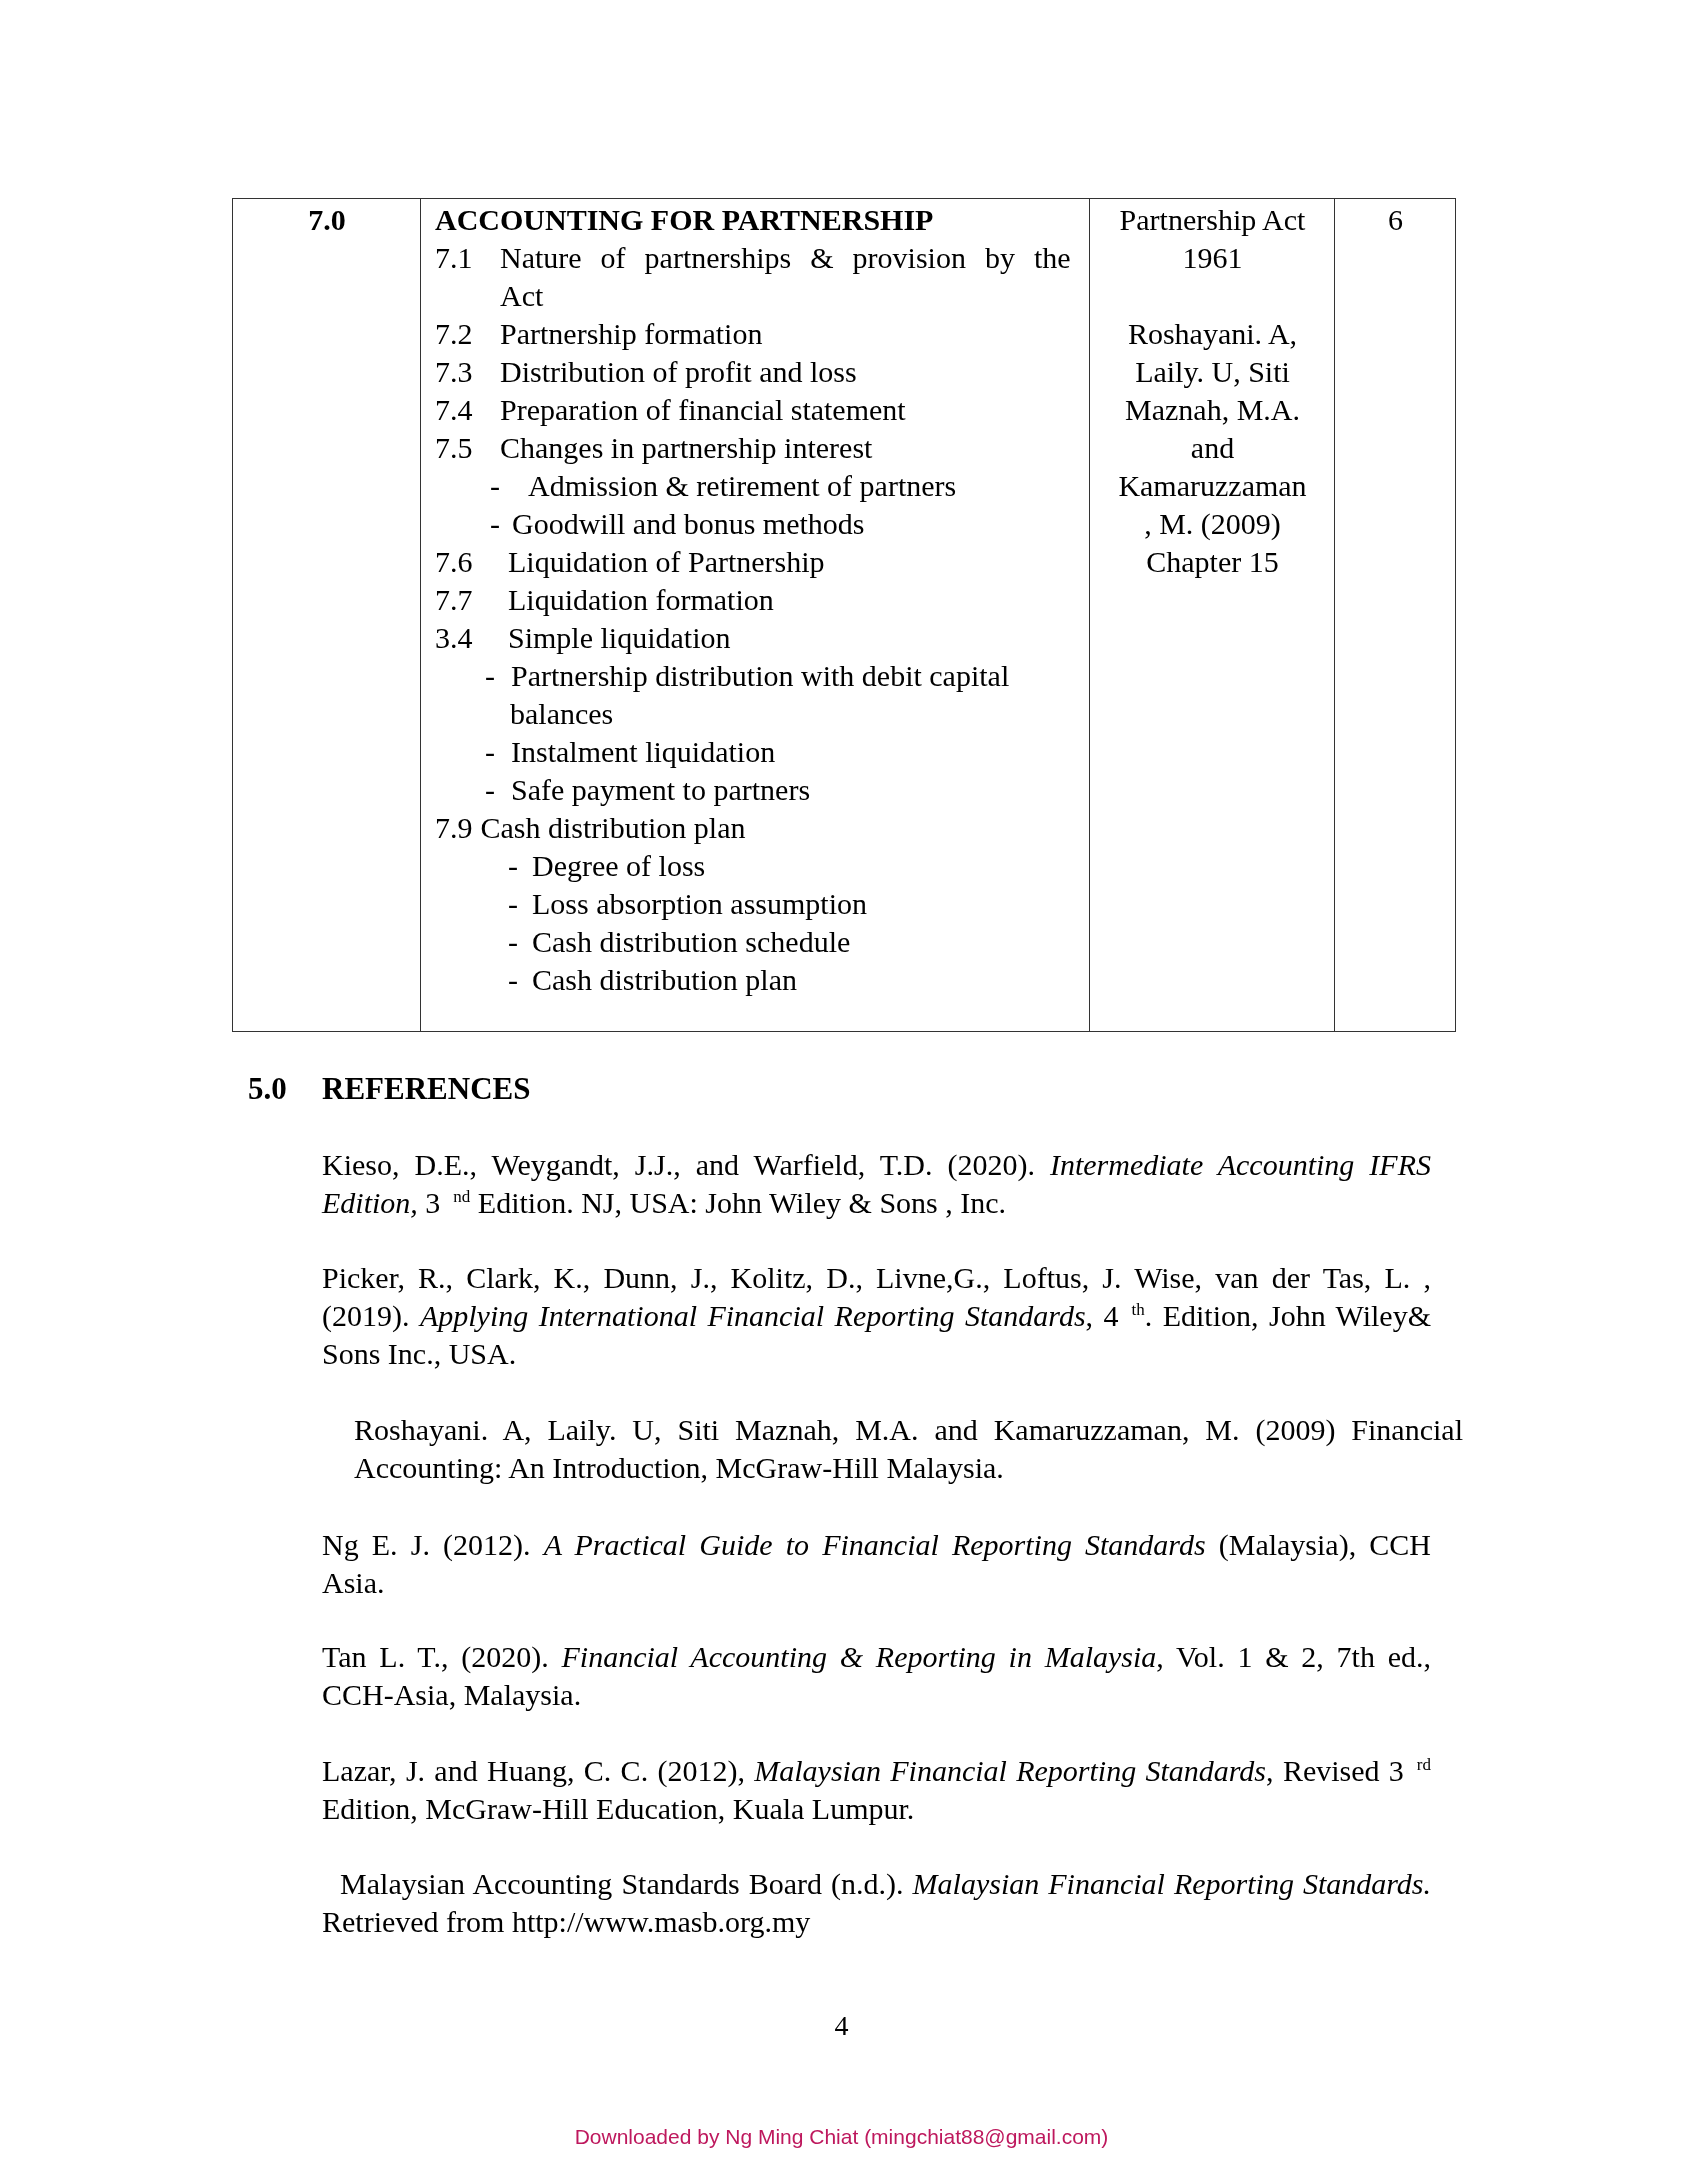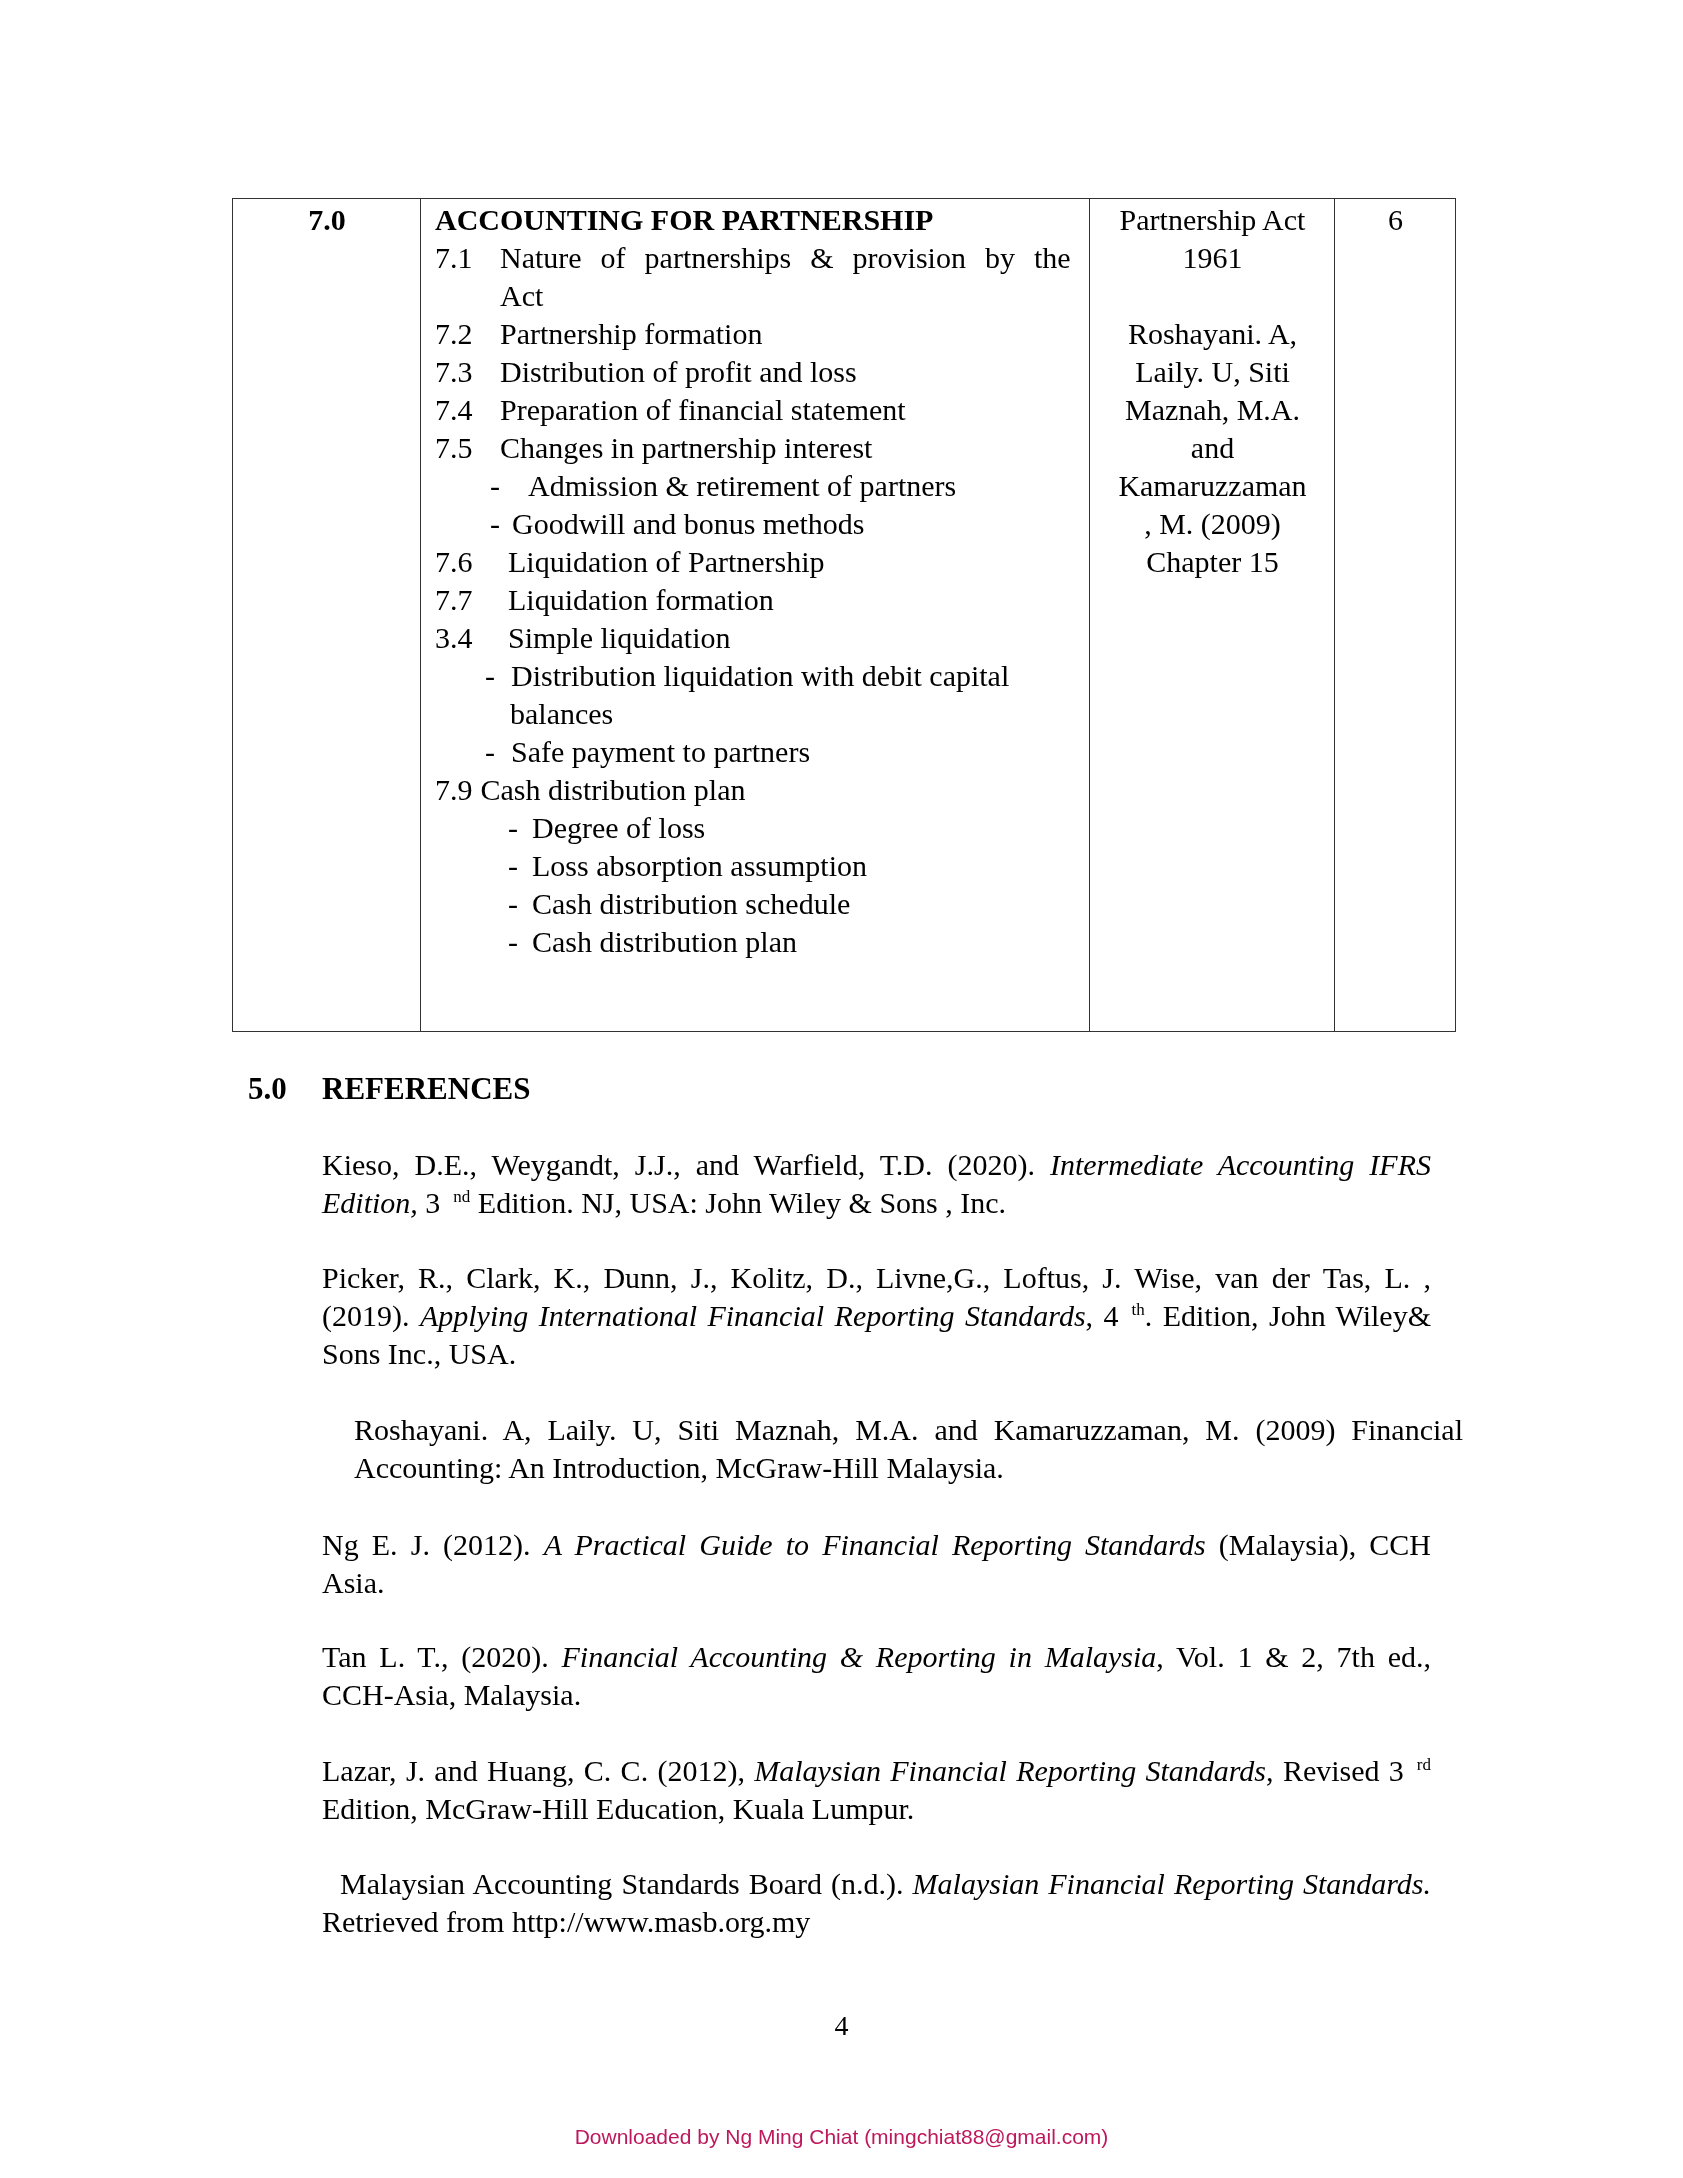--- a/index.html
+++ b/index.html
@@ -46,22 +46,23 @@
       <div class="ln" style="padding-left: 65px;"><span></span><span>Act</span></div>
       <div class="ln"><span class="num">7.2</span><span>Partnership formation</span></div>
       <div class="ln"><span class="num">7.3</span><span>Distribution of profit and loss</span></div>
       <div class="ln"><span class="num">7.4</span><span>Preparation of financial statement</span></div>
       <div class="ln"><span class="num">7.5</span><span>Changes in partnership interest</span></div>
       <div class="ln" style="padding-left: 55px;"><span style="display: inline-block; width: 22px;">-</span><span style="margin-left: 16px;">Admission &amp; retirement of partners</span></div>
       <div class="ln" style="padding-left: 55px;"><span style="display: inline-block; width: 22px;">-</span><span style="margin-left: 0px;">Goodwill and bonus methods</span></div>
       <div class="ln"><span class="num2">7.6</span><span>Liquidation of Partnership</span></div>
       <div class="ln"><span class="num2">7.7</span><span>Liquidation formation</span></div>
       <div class="ln"><span class="num2">3.4</span><span>Simple liquidation</span></div>
-      <div class="ln" style="padding-left: 50px;"><span style="display: inline-block; width: 26px;">-</span><span>Distribution liquidation with debit capital</span></div>
+      <div class="ln" style="padding-left: 50px;"><span style="display: inline-block; width: 26px;">-</span><span>Partnership distribution with debit capital</span></div>
       <div class="ln" style="padding-left: 75px;"><span></span><span>balances</span></div>
+      <div class="ln" style="padding-left: 50px;"><span style="display: inline-block; width: 26px;">-</span><span>Instalment liquidation</span></div>
       <div class="ln" style="padding-left: 50px;"><span style="display: inline-block; width: 26px;">-</span><span>Safe payment to partners</span></div>
       <div class="ln"><span style="padding-right: 8px;">7.9</span><span>Cash distribution plan</span></div>
       <div class="ln" style="padding-left: 73px;"><span style="display: inline-block; width: 24px;">-</span><span>Degree of loss</span></div>
       <div class="ln" style="padding-left: 73px;"><span style="display: inline-block; width: 24px;">-</span><span>Loss absorption assumption</span></div>
       <div class="ln" style="padding-left: 73px;"><span style="display: inline-block; width: 24px;">-</span><span>Cash distribution schedule</span></div>
       <div class="ln" style="padding-left: 73px;"><span style="display: inline-block; width: 24px;">-</span><span>Cash distribution plan</span></div>
     </div>
 
   <div class="cell c3" id="refcol-cell">
       <div class="ln">Partnership Act</div>

